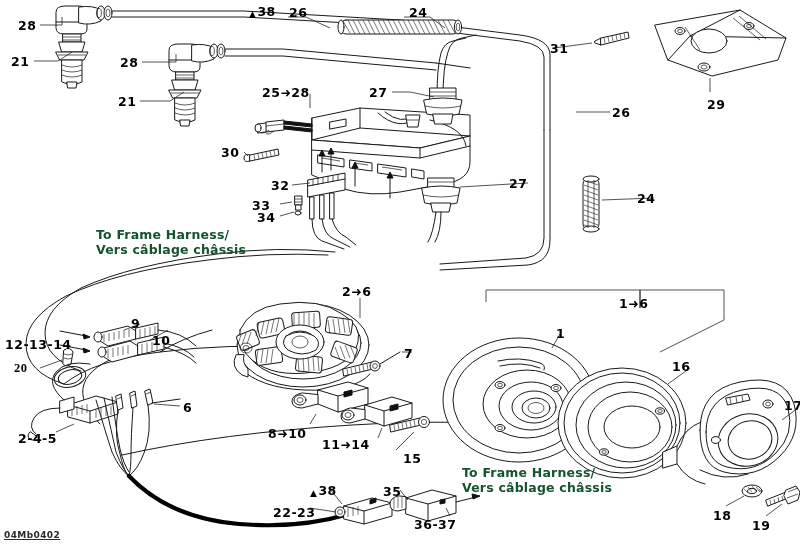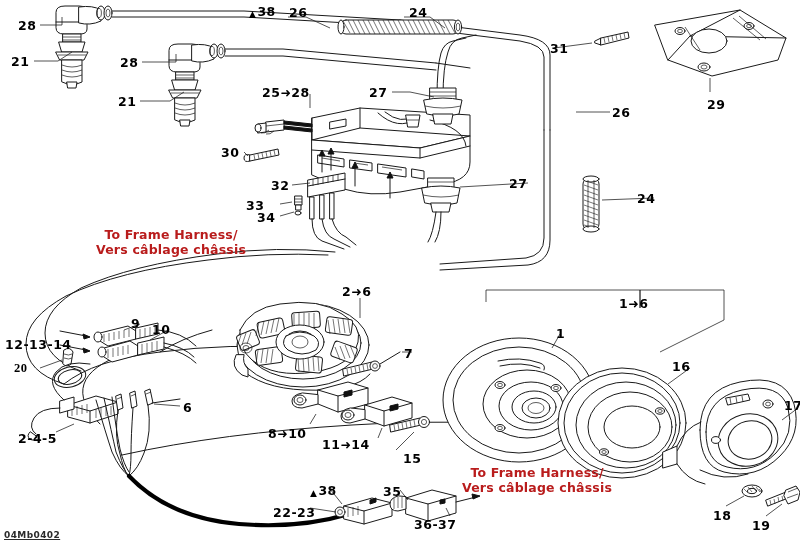--- a/index.html
+++ b/index.html
@@ -17,25 +17,24 @@
     color:#000000;
     white-space:nowrap;
     letter-spacing:0.5px;
     line-height:1.05;
   }
   .harness{
     position:absolute;
     font-family:"DejaVu Sans","Liberation Sans",sans-serif;
     font-weight:bold;
     font-size:12.5px;
-    color:#b91c1c;
+    color:#14532d;
     white-space:nowrap;
     line-height:1.18;
     letter-spacing:0.2px;
-    text-align:center;
   }
   .docid{
     position:absolute;
     font-family:"DejaVu Sans","Liberation Sans",sans-serif;
     font-size:9px;
     font-weight:bold;
     color:#2b2b2b;
     letter-spacing:0.4px;
   }
   .tri{display:inline-block;transform:translateY(1px);}
@@ -553,29 +552,29 @@
       <div class="lbl" style="left: 409px; top: 6px;"><span>24</span></div>
       <div class="lbl" style="left: 550px; top: 42px;"><span>31</span></div>
       <div class="lbl" style="left: 707px; top: 98px;"><span>29</span></div>
       <div class="lbl" style="left: 612px; top: 106px;"><span>26</span></div>
       <div class="lbl" style="left: 262px; top: 86px;"><span>25➜28</span></div>
       <div class="lbl" style="left: 369px; top: 86px;"><span>27</span></div>
       <div class="lbl" style="left: 221px; top: 146px;"><span>30</span></div>
       <div class="lbl" style="left: 509px; top: 177px;"><span>27</span></div>
       <div class="lbl" style="left: 637px; top: 192px;"><span>24</span></div>
       <div class="lbl" style="left: 271px; top: 179px;"><span>32</span></div>
-      <div class="lbl" style="left: 246px; top: 199px;"><span>33</span></div>
+      <div class="lbl" style="left: 252px; top: 199px;"><span>33</span></div>
       <div class="lbl" style="left: 257px; top: 211px;"><span>34</span></div>
       <div class="lbl" style="left: 342px; top: 285px;"><span>2➜6</span></div>
       <div class="lbl" style="left: 619px; top: 297px;"><span>1➜6</span></div>
       <div class="lbl" style="left: 556px; top: 327px;"><span>1</span></div>
       <div class="lbl" style="left: 672px; top: 360px;"><span>16</span></div>
       <div class="lbl" style="left: 784px; top: 399px;"><span>17</span></div>
       <div class="lbl" style="left: 131px; top: 317px;"><span>9</span></div>
-      <div class="lbl" style="left: 152px; top: 323px;"><span>10</span></div>
+      <div class="lbl" style="left: 152px; top: 334px;"><span>10</span></div>
       <div class="lbl" style="left: 5px; top: 338px;"><span>12-13-14</span></div>
       <div class="lbl" style="left: 14px; top: 362px; font-family: Liberation Serif, serif;"><span>20</span></div>
       <div class="lbl" style="left: 404px; top: 347px;"><span>7</span></div>
       <div class="lbl" style="left: 183px; top: 401px;"><span>6</span></div>
       <div class="lbl" style="left: 18px; top: 432px;"><span>2-4-5</span></div>
       <div class="lbl" style="left: 268px; top: 427px;"><span>8➜10</span></div>
       <div class="lbl" style="left: 322px; top: 438px;"><span>11➜14</span></div>
       <div class="lbl" style="left: 379px; top: 452px; margin-left: 24px;"><span>15</span></div>
       <div class="lbl" style="left: 713px; top: 509px;"><span>18</span></div>
       <div class="lbl" style="left: 752px; top: 519px;"><span>19</span></div>

